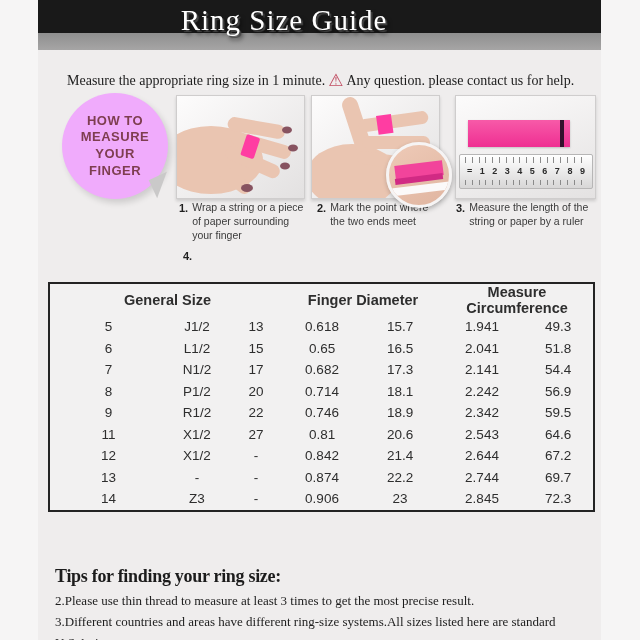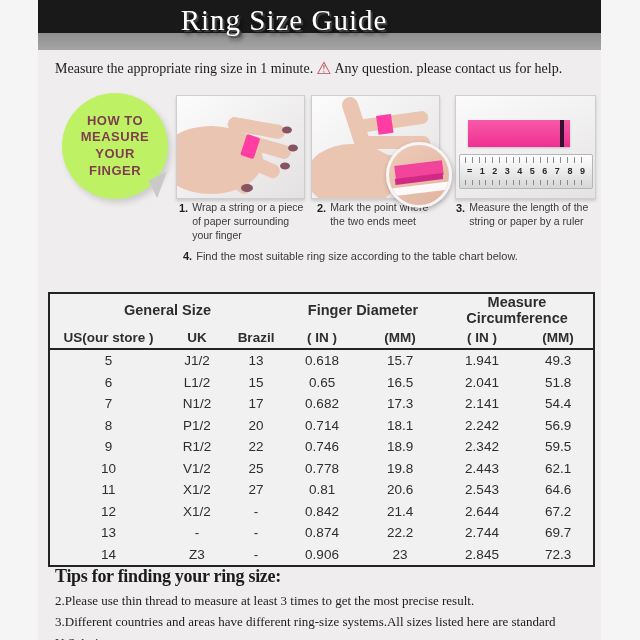--- a/index.html
+++ b/index.html
@@ -18,30 +18,30 @@
     position:absolute; left:38px; top:0; width:492px; text-align:center;
     font-family:"Liberation Serif", serif; font-size:29px; line-height:40px;
     color:#ffffff; letter-spacing:1px; z-index:3;
     text-shadow:2px 2px 1px rgba(70,70,70,.95), 3px 4px 4px rgba(0,0,0,.65);
   }
   .gray-bar { position:absolute; left:38px; top:33px; width:563px; height:17px;
     background:linear-gradient(#8f8f8f,#a6a5a5); }
 
   
   .intro {
-    position:absolute; left:55px; top:58px; width:540px; margin:0;
+    position:absolute; left:55px; top:58px; width:540px; margin:12px;
     font-family:"Liberation Serif", serif; font-size:14px; color:#1b1b1b;
   }
   .warn-icon { color:#c14e63; font-size:17px; padding:0 3px; vertical-align:-1px;
     font-family:"DejaVu Sans", sans-serif; }
 
   
   .bubble {
     position:absolute; left:62px; top:93px; width:106px; height:106px;
-    background:#bef264; border-radius:50%; z-index:2;
+    background:#f0abfc; border-radius:50%; z-index:2;
     box-shadow:3px 4px 6px rgba(0,0,0,.14);
     display:flex; align-items:center; justify-content:center;
   }
   .bubble-tail {
     position:absolute; right:-4px; bottom:4px; width:0; height:0;
     border-top:20px solid #cac9c9; border-right:20px solid transparent;
     transform:rotate(-25deg);
   }
   .bubble-text {
     width:80px; text-align:center; font-weight:bold; font-size:13px;
@@ -92,21 +92,21 @@
   .step-caption b { color:#1f1f1f; font-size:11px; }
   .cap-1 { left:179px; width:132px; }
   .cap-2 { left:317px; width:128px; }
   .cap-3 { left:456px; width:140px; }
   .cap-4 { position:absolute; left:183px; top:250px; width:420px; display:flex; gap:4px;
     font-size:11px; color:#3b3b3b; }
   .cap-4 b { color:#1f1f1f; }
 
   
   .size-table {
-    position:absolute; left:48px; top:292px; width:545px;
+    position:absolute; left:48px; top:282px; width:545px;
     border-collapse:collapse; table-layout:fixed;
     background:#f2f1f1; border:2px solid #232323;
     color:#2e2e2e;
   }
   .size-table th { font-weight:bold; padding:0; }
   .size-table thead tr.groups th { font-size:14.5px; height:24px; }
   .size-table thead tr.cols th { font-size:13.5px; height:22px; border-bottom:2px solid #232323; }
   .size-table td { text-align:center; font-size:13.5px; height:21.5px; padding:0; }
 
   
@@ -213,48 +213,38 @@
   <div class="step-caption cap-2">
     <b>2.</b>
     <span>Mark the point where the two ends meet</span>
   </div>
   <div class="step-caption cap-3">
     <b>3.</b>
     <span>Measure the length of the string or paper by a ruler</span>
   </div>
   <div class="cap-4">
     <b>4.</b>
-    <span>Find the most suitable ring size according to the table chart below.</span>
   </div>
 
   <table class="size-table">
     <colgroup>
       <col style="width:118px">
         <col style="width:60px">
         <col style="width:58px">
       <col style="width:74px">
         <col style="width:82px">
         <col style="width:82px">
         <col style="width:71px">
     </colgroup>
     <thead>
       <tr class="groups">
         <th colspan="3">General Size</th>
         <th colspan="2">Finger Diameter</th>
         <th colspan="2">Measure Circumference</th>
       </tr>
-      <tr class="cols">
-        <th>US(our store )</th>
-        <th>UK</th>
-        <th>Brazil</th>
-        <th>( IN )</th>
-        <th>(MM)</th>
-        <th>( IN )</th>
-        <th>(MM)</th>
-      </tr>
     </thead>
     <tbody>
         <tr>
           <td>5</td>
           <td>J1/2</td>
           <td>13</td>
           <td>0.618</td>
           <td>15.7</td>
           <td>1.941</td>
           <td>49.3</td>
@@ -289,29 +279,20 @@
         <tr>
           <td>9</td>
           <td>R1/2</td>
           <td>22</td>
           <td>0.746</td>
           <td>18.9</td>
           <td>2.342</td>
           <td>59.5</td>
         </tr>
         <tr>
-          <td>10</td>
-          <td>V1/2</td>
-          <td>25</td>
-          <td>0.778</td>
-          <td>19.8</td>
-          <td>2.443</td>
-          <td>62.1</td>
-        </tr>
-        <tr>
           <td>11</td>
           <td>X1/2</td>
           <td>27</td>
           <td>0.81</td>
           <td>20.6</td>
           <td>2.543</td>
           <td>64.6</td>
         </tr>
         <tr>
           <td>12</td>

